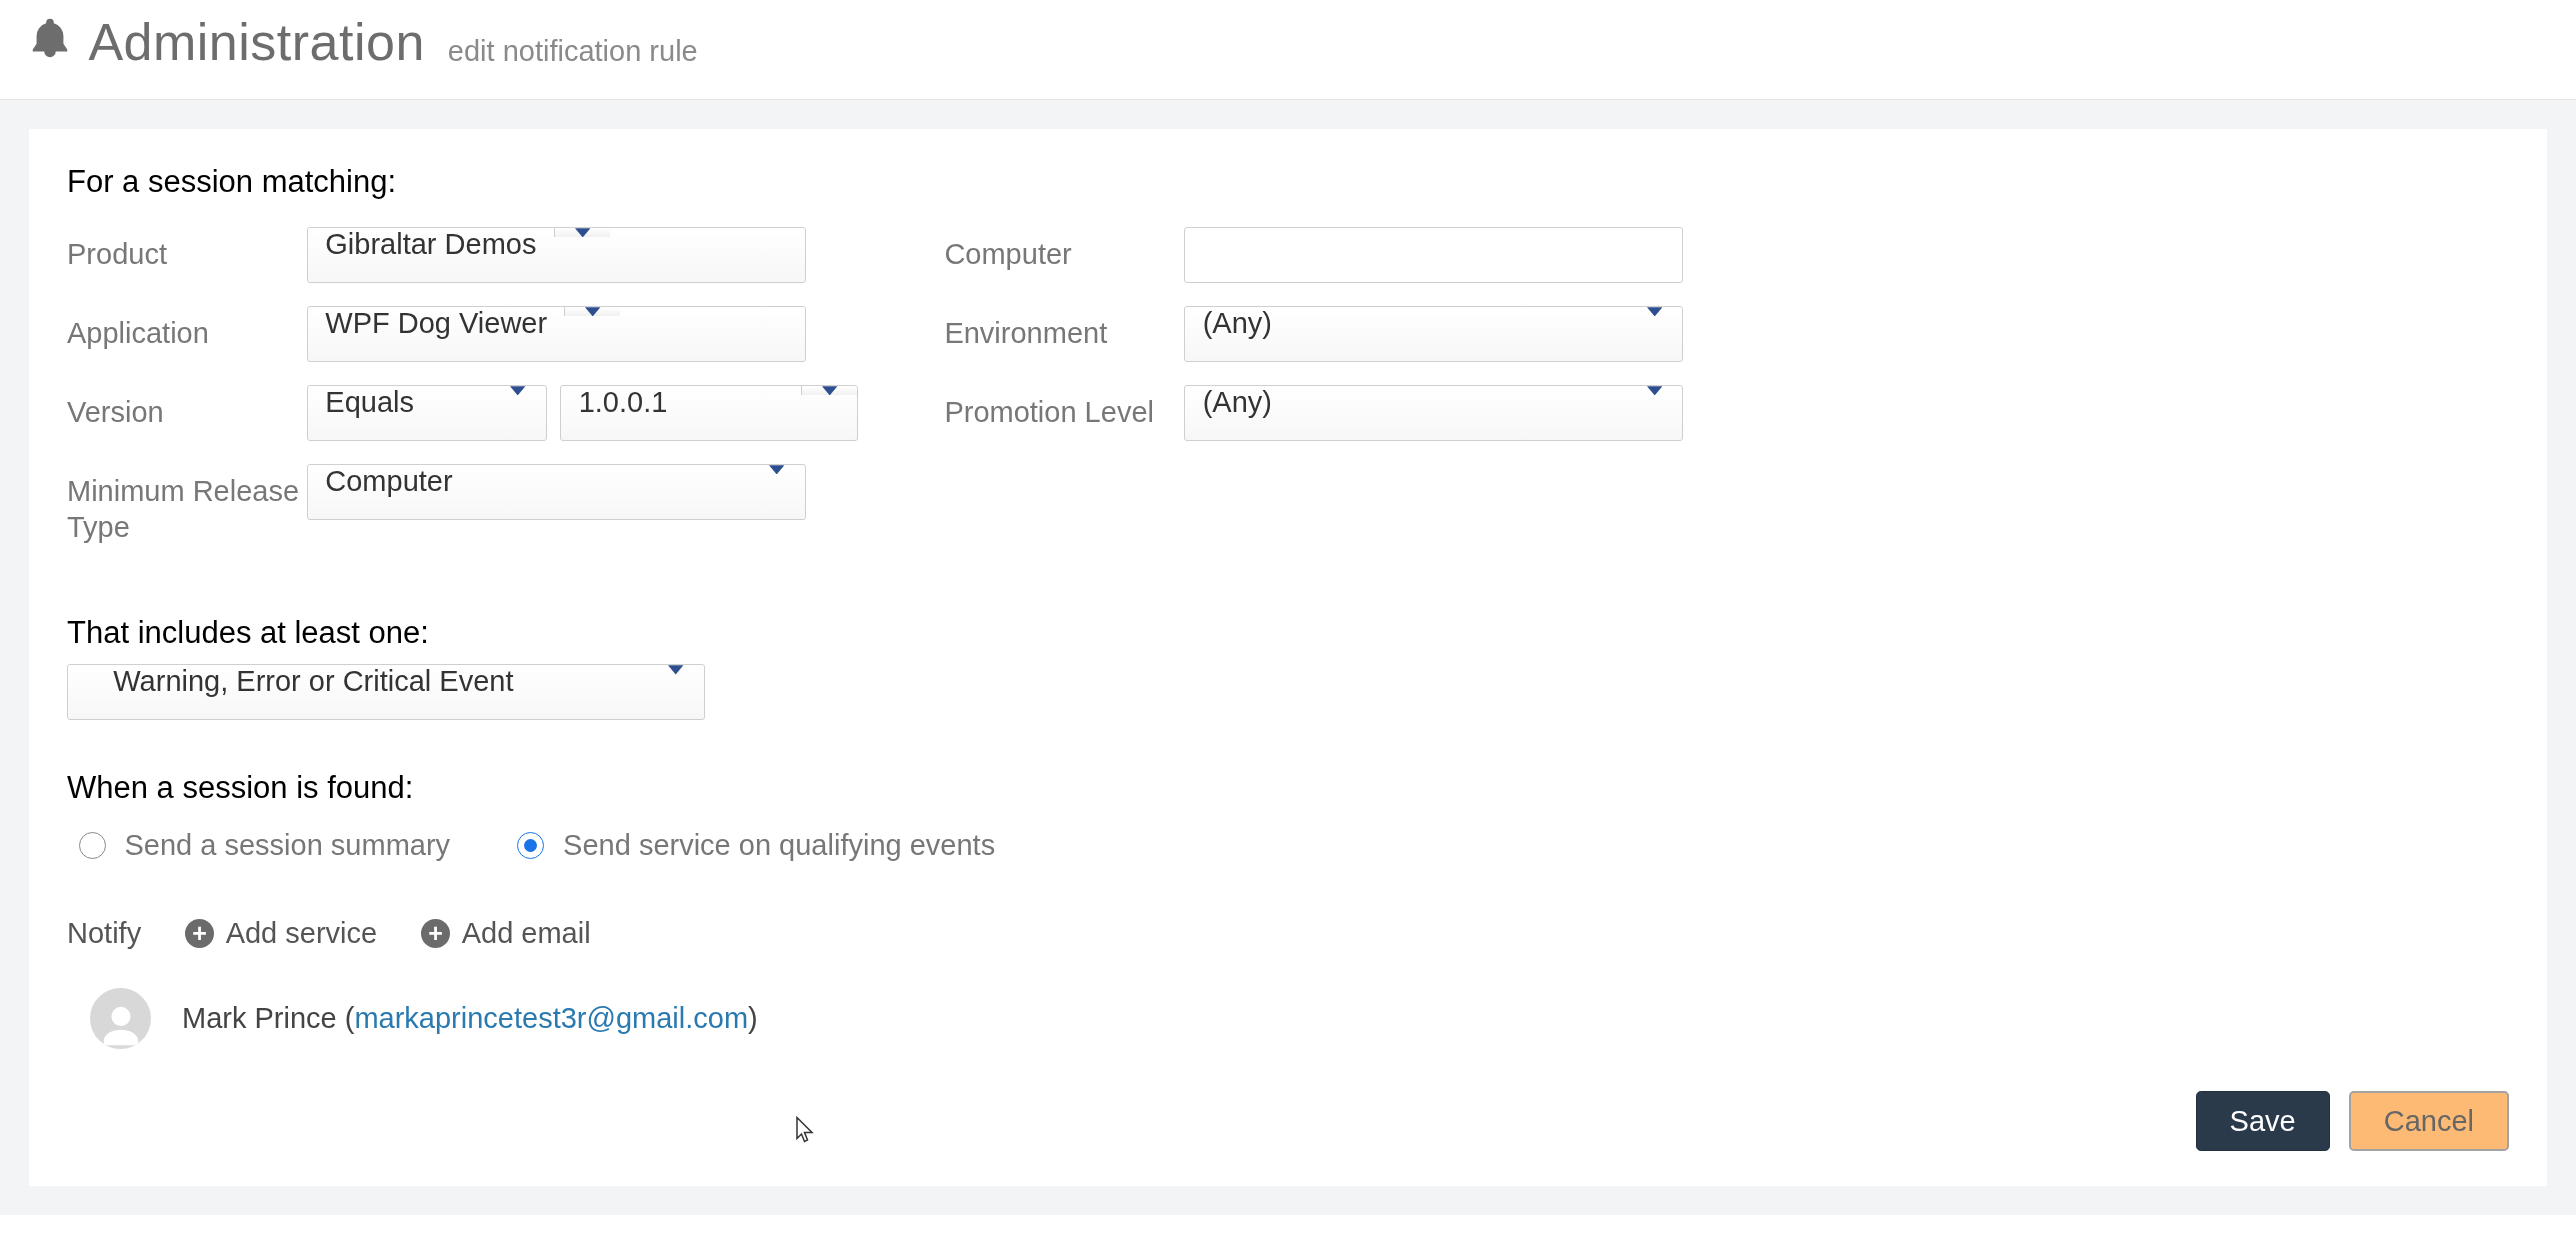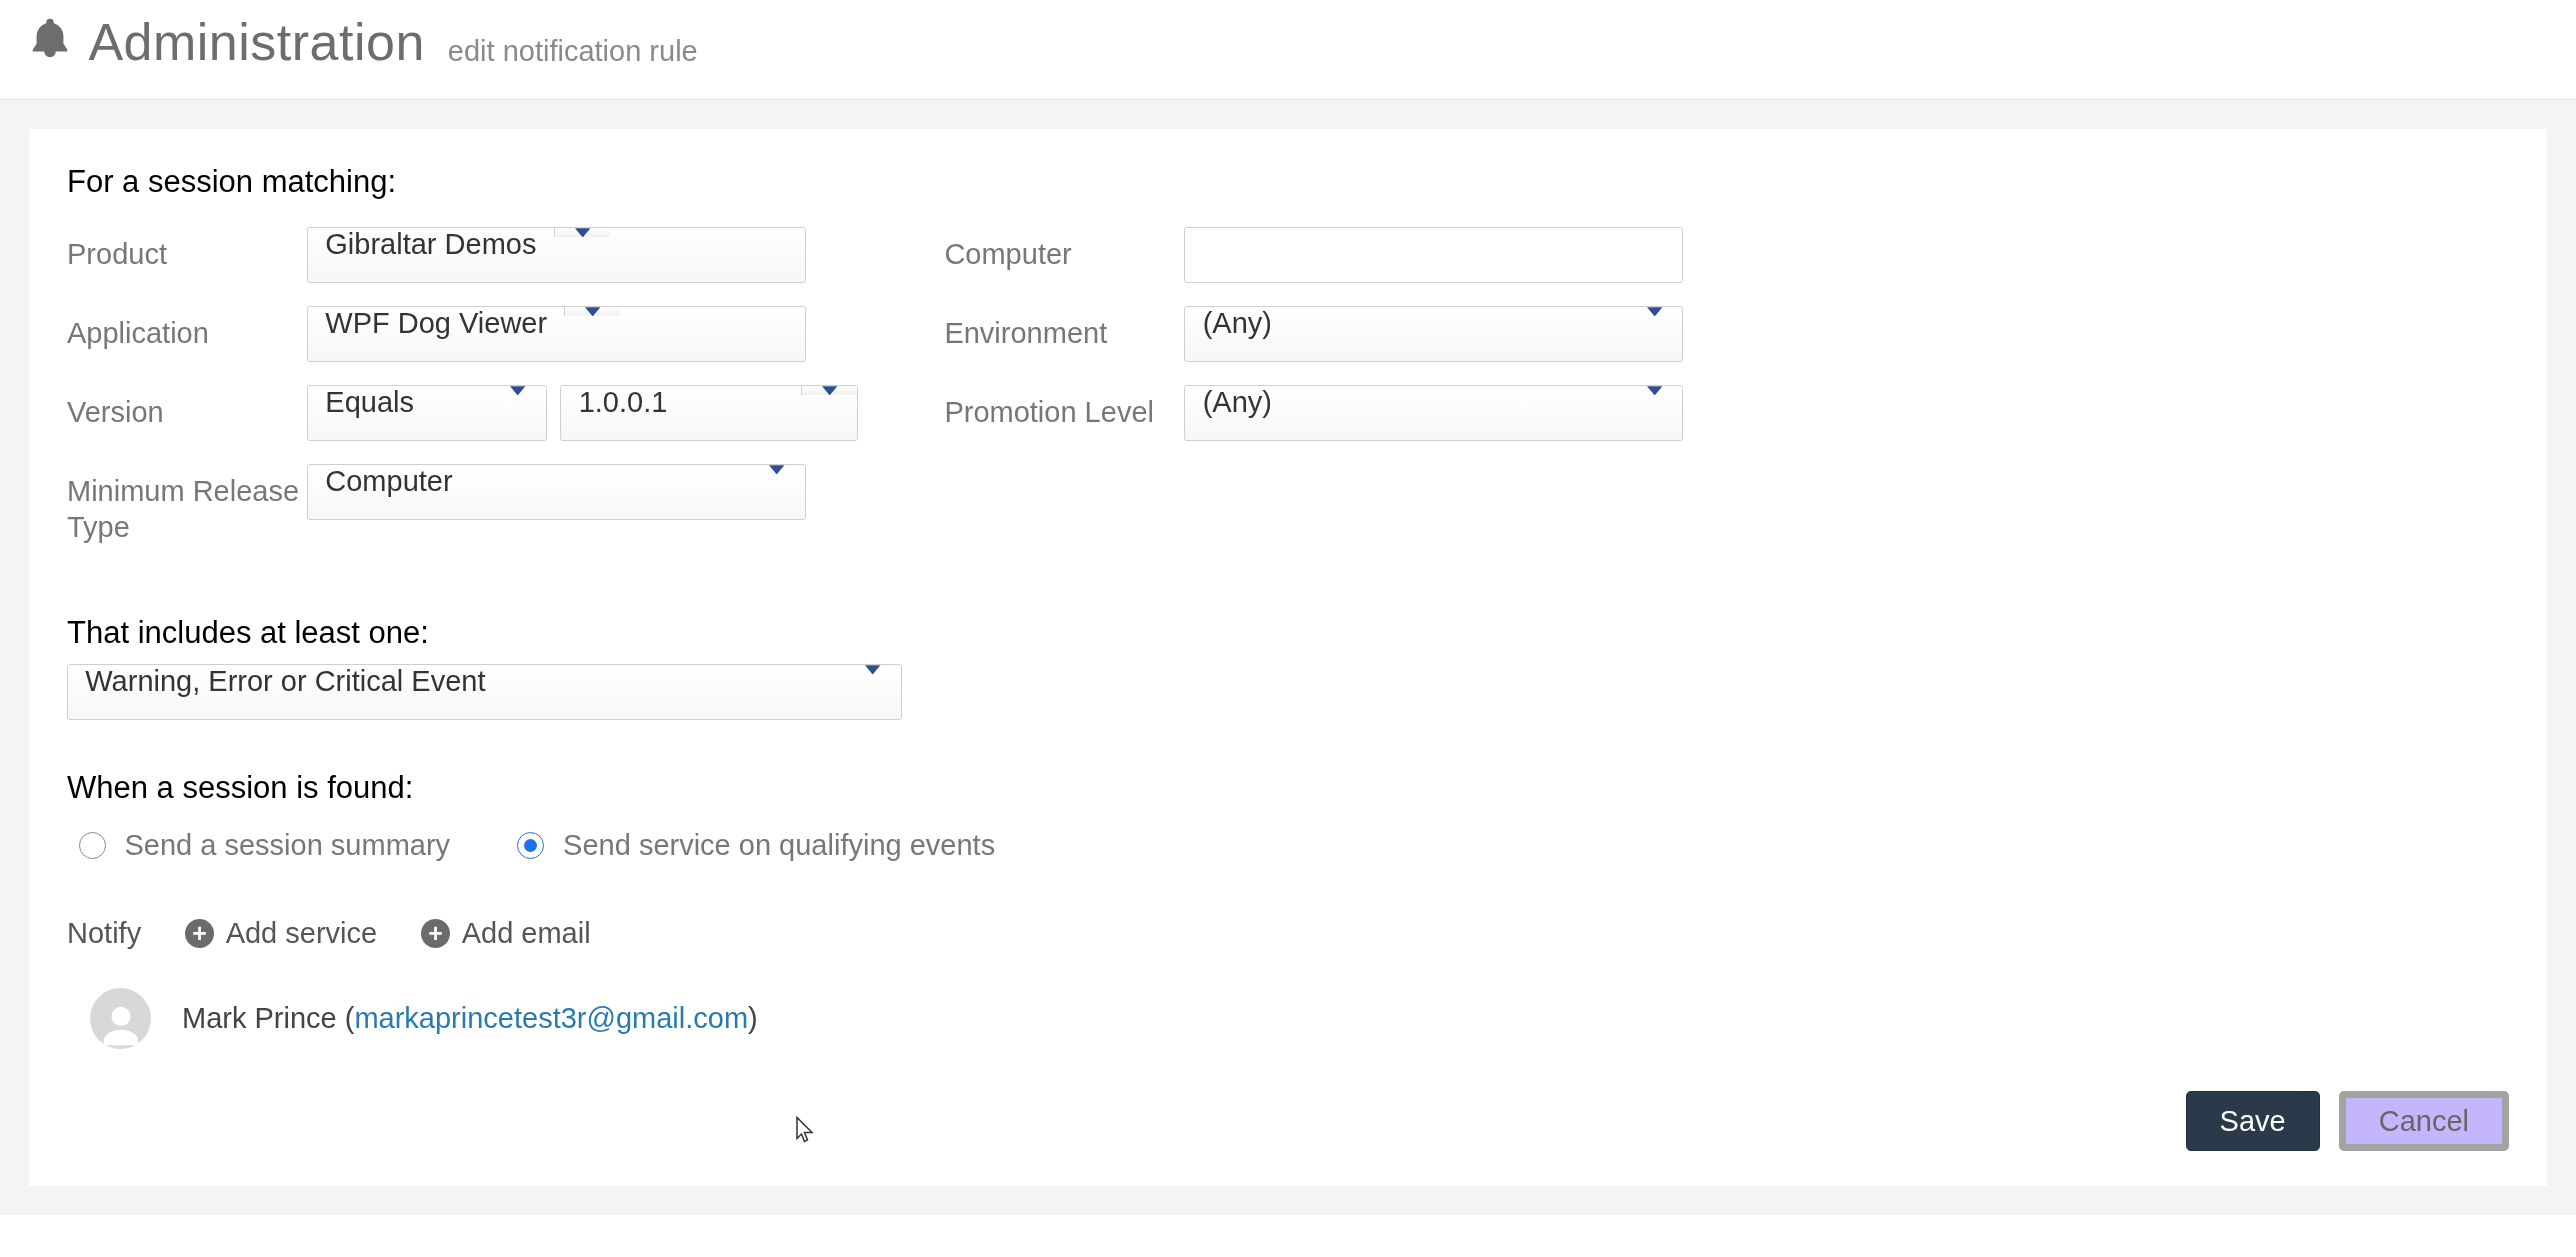--- a/index.html
+++ b/index.html
@@ -101,21 +101,21 @@
     display: flex;
     align-items: center;
     justify-content: center;
     background: linear-gradient(#ffffff, #f1f1f1);
   }
   .dropdown .caret svg { width: 15.4px; height: 9.6px; fill: #2d4f8f; }
 
   .dropdown.simple .caret { border-left: none; background: transparent; }
 
   .w-520 { width: 499px; }
-  .w-780 { width: 835px; }
+  .w-780 { width: 638px; padding-left: 28px; }
 
   .text-input {
     height: 56px;
     border: 1px solid #cfcfcf;
     border-radius: 2.9px;
     background: #fff;
     font-size: 29px;
     color: #333;
     padding: 0 15.4px;
   }
@@ -211,23 +211,23 @@
     justify-content: center;
     cursor: pointer;
     border: 1px solid transparent;
   }
   .btn-primary {
     background: #2b3a4a;
     color: #fff;
     border-color: #22303e;
   }
   .btn-secondary {
-    background: #c4b5fd;
+    background: #fdba74;
     color: #666;
-    border: 7px solid #a3a3a3;
+    border: 2px solid #a3a3a3;
   }
 
   .cursor-arrow {
     position: absolute;
     left: 766px;
     top: 987px;
     width: 19px; height: 27px;
     pointer-events: none;
   }
   .cursor-arrow svg { width: 100%; height: 100%; fill: #333; stroke:#333; }

